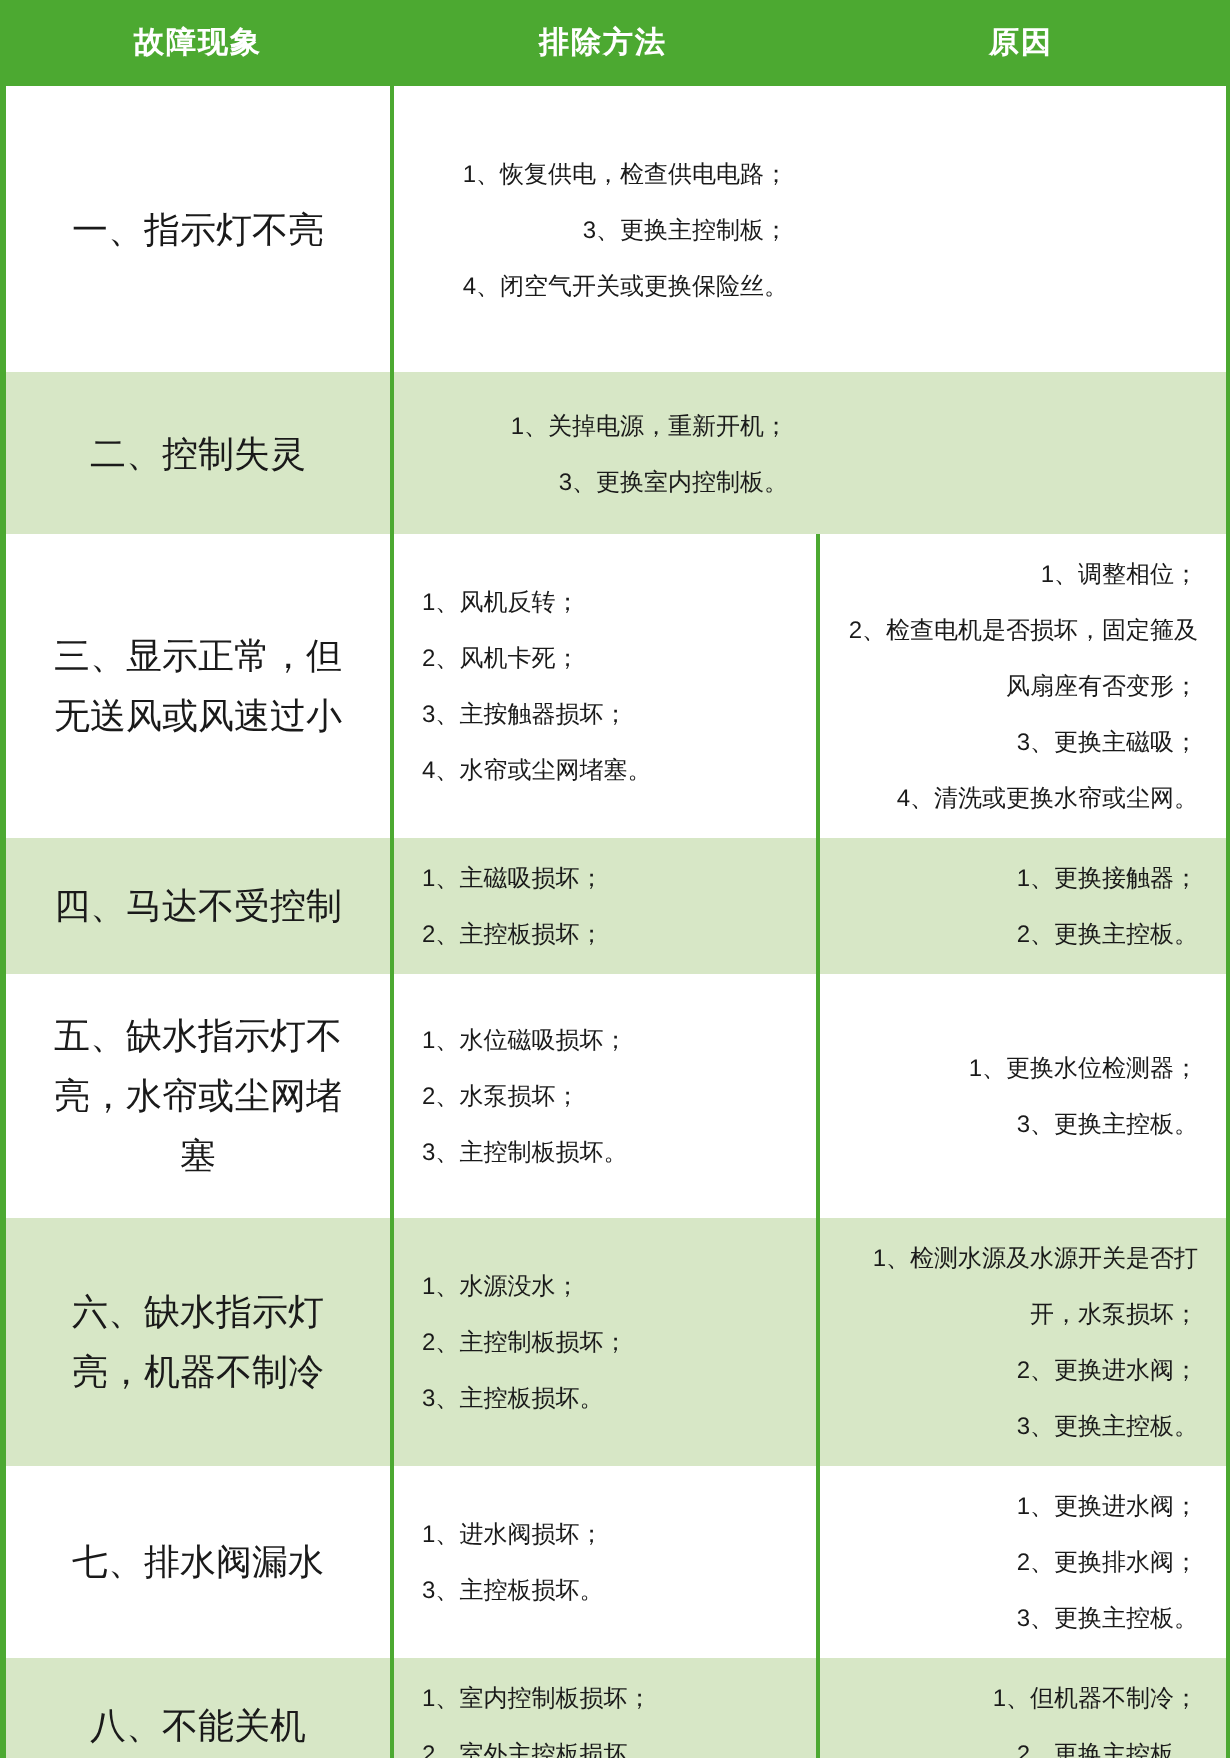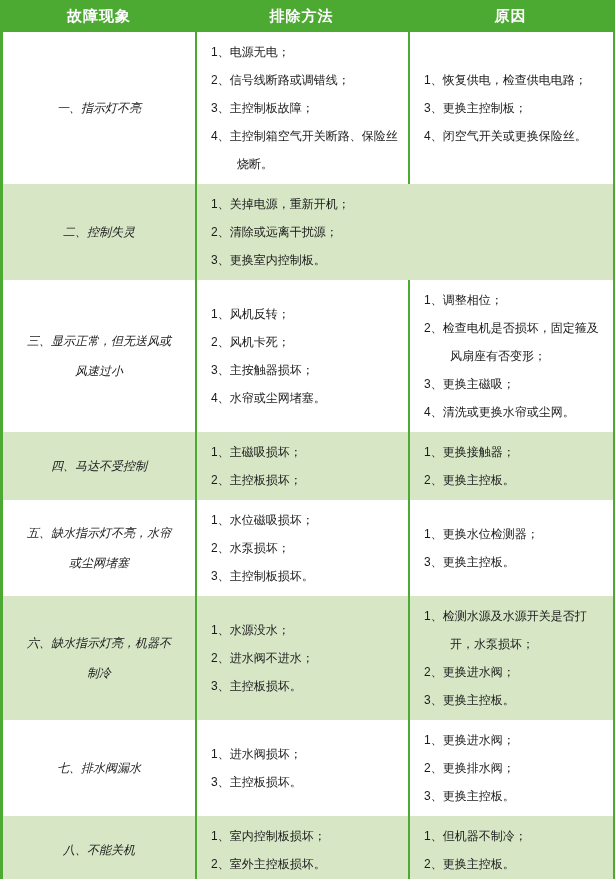--- a/index.html
+++ b/index.html
@@ -19,21 +19,21 @@
     min-height:879px;
     border-left:3px solid var(--green);
     border-right:2px solid var(--green);
     border-bottom:2px solid var(--green);
     background:#fff;
   }
   .header-row{
     display:grid;
     grid-template-columns:192px 213px 1fr;
     background:var(--green);
-    height:32px;
+    height:43px;
     align-items:center;
     margin-left:-3px;
     margin-right:-2px;
     padding-left:3px;
     padding-right:2px;
   }
   .header-cell{
     color:#fff;
     font-weight:bold;
     font-size:15px;
@@ -56,67 +56,59 @@
   .rows-body .row:nth-child(8){min-height:56px;}
   .rows-body .row:nth-child(9){min-height:87px;}
   .cell{
     display:flex;
     flex-direction:column;
     justify-content:center;
   }
   .cell.phenomenon{
     align-items:center;
     text-align:center;
-    font-size:12px;
+    font-size:18px;
     line-height:30px;
-    padding:4px 20px;
-    font-style:italic;
+    padding:16px 20px;
   }
   .cell.causes, .cell.methods{
     border-left:2px solid var(--green);
     font-size:12px;
     padding:6px 10px 6px 14px;
   }
-  .cell.methods{ padding-right:14px; }
+  .cell.methods{ padding-right:14px;text-align:right; }
   .item{
     line-height:28px;
     padding-left:26px;
     text-indent:-26px;
   }
   .item .num{ display:inline; }
 </style>
 </head>
 <body>
 
 <div class="fault-table">
   <div class="header-row">
     <div class="header-cell">故障现象</div>
     <div class="header-cell">排除方法</div>
     <div class="header-cell">原因</div>
   </div>
   <div class="rows-body">
       <div class="row">
         <div class="cell phenomenon">一、指示灯不亮</div>
-        <div class="cell causes">
-          <div class="item"><span class="num">1、</span><span>电源无电；</span></div>
-          <div class="item"><span class="num">2、</span><span>信号线断路或调错线；</span></div>
-          <div class="item"><span class="num">3、</span><span>主控制板故障；</span></div>
-          <div class="item"><span class="num">4、</span><span>主控制箱空气开关断路、保险丝烧断。</span></div>
-        </div>
         <div class="cell methods">
           <div class="item"><span class="num">1、</span><span>恢复供电，检查供电电路；</span></div>
           <div class="item"><span class="num">3、</span><span>更换主控制板；</span></div>
           <div class="item"><span class="num">4、</span><span>闭空气开关或更换保险丝。</span></div>
         </div>
       </div>
       <div class="row shaded">
         <div class="cell phenomenon">二、控制失灵</div>
         <div class="cell methods">
           <div class="item"><span class="num">1、</span><span>关掉电源，重新开机；</span></div>
-          <div class="item"><span class="num">2、</span><span>清除或远离干扰源；</span></div>
           <div class="item"><span class="num">3、</span><span>更换室内控制板。</span></div>
         </div>
       </div>
       <div class="row">
         <div class="cell phenomenon">三、显示正常，但无送风或风速过小</div>
         <div class="cell causes">
           <div class="item"><span class="num">1、</span><span>风机反转；</span></div>
           <div class="item"><span class="num">2、</span><span>风机卡死；</span></div>
           <div class="item"><span class="num">3、</span><span>主按触器损坏；</span></div>
           <div class="item"><span class="num">4、</span><span>水帘或尘网堵塞。</span></div>
@@ -148,21 +140,21 @@
         </div>
         <div class="cell methods">
           <div class="item"><span class="num">1、</span><span>更换水位检测器；</span></div>
           <div class="item"><span class="num">3、</span><span>更换主控板。</span></div>
         </div>
       </div>
       <div class="row shaded">
         <div class="cell phenomenon">六、缺水指示灯亮，机器不制冷</div>
         <div class="cell causes">
           <div class="item"><span class="num">1、</span><span>水源没水；</span></div>
-          <div class="item"><span class="num">2、</span><span>进水阀不进水；</span></div>
+          <div class="item"><span class="num">2、</span><span>主控制板损坏；</span></div>
           <div class="item"><span class="num">3、</span><span>主控板损坏。</span></div>
         </div>
         <div class="cell methods">
           <div class="item"><span class="num">1、</span><span>检测水源及水源开关是否打开，水泵损坏；</span></div>
           <div class="item"><span class="num">2、</span><span>更换进水阀；</span></div>
           <div class="item"><span class="num">3、</span><span>更换主控板。</span></div>
         </div>
       </div>
       <div class="row">
         <div class="cell phenomenon">七、排水阀漏水</div>

